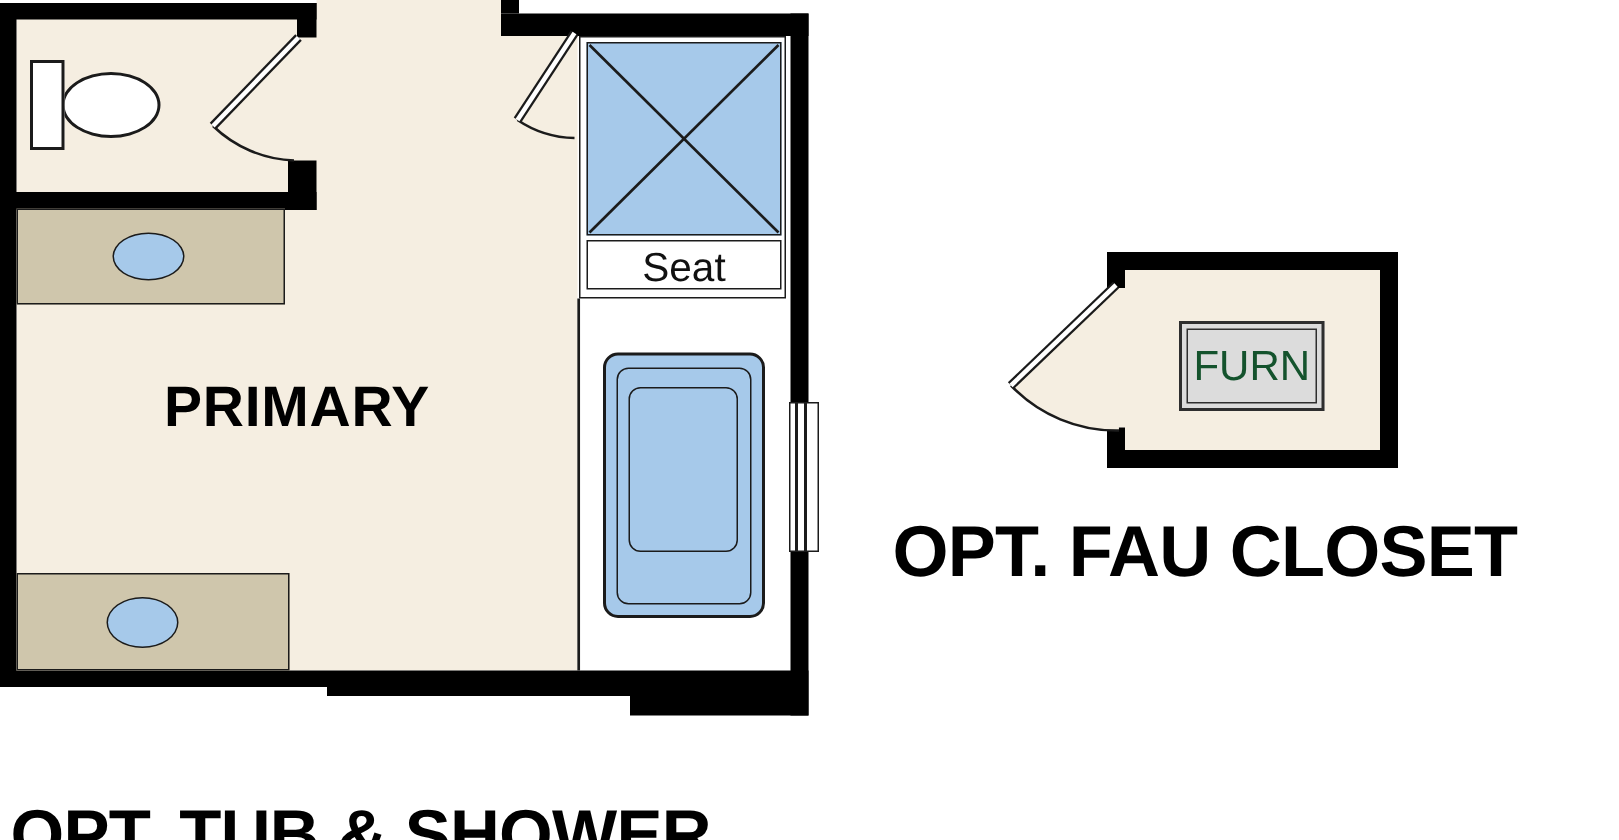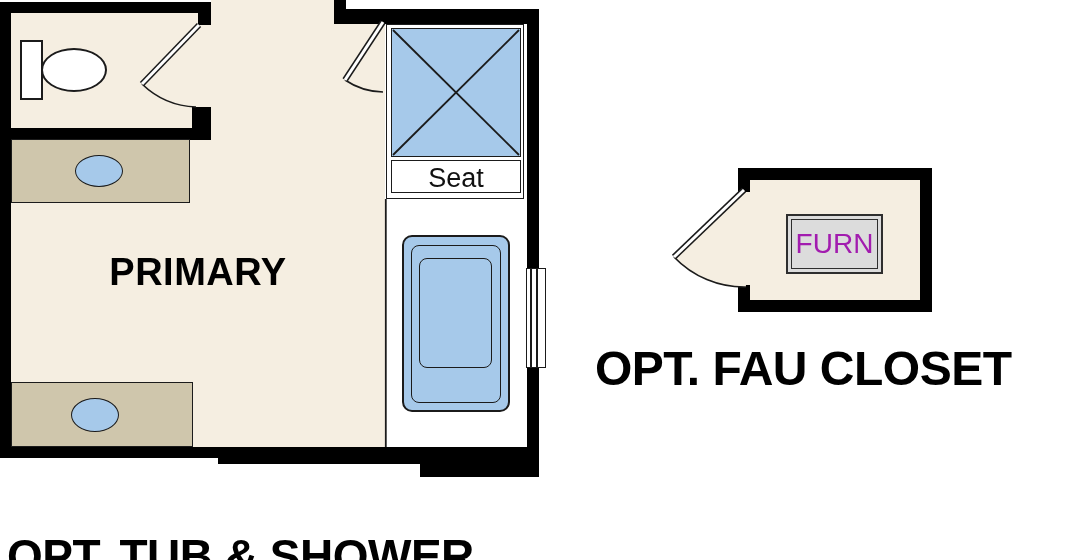--- a/index.html
+++ b/index.html
@@ -16,21 +16,21 @@
   .blueFill{background:#a6c9ea;}
   .whiteFill{background:#ffffff;}
   .tub{position:absolute;border:2px solid #1b1b1b;box-sizing:border-box;background:#a6c9ea;border-radius:10px;}
   .tubLine{position:absolute;border:1.6px solid #1b1b1b;box-sizing:border-box;background:transparent;border-radius:8px;}
   .label{position:absolute;color:#000;}
   .room-label{font-weight:bold;font-size:38px;line-height:37px;text-align:center;letter-spacing:0.5px;}
   .room-label span{display:block;}
   .seat-label{font-size:27px;line-height:33px;text-align:center;color:#111;}
   .furn-box{position:absolute;background:#dcdcdc;border:2.5px solid #2e2e2e;box-sizing:border-box;padding:3px;}
   .furn-inner{width:100%;height:100%;border:1.6px solid #2e2e2e;box-sizing:border-box;background:#dcdcdc;
-    display:flex;align-items:center;justify-content:center;font-size:28px;color:#a21caf;}
+    display:flex;align-items:center;justify-content:center;font-size:28px;color:#14532d;}
   .caption{font-weight:bold;color:#000;text-align:left;letter-spacing:-0.5px;white-space:nowrap;}
   .caption-tub{left:7px;top:496px;width:492px;font-size:46px;margin-top:33px;}
   .caption-fau{left:595px;top:341px;width:456px;font-size:48px;}
   .window-pane{position:absolute;background:#fff;border:1.6px solid #1b1b1b;box-sizing:border-box;}
   .window-line{position:absolute;background:#1b1b1b;width:1.6px;}
   svg{position:absolute;left:0;top:0;}
 </style>
 </head>
 <body>
 

